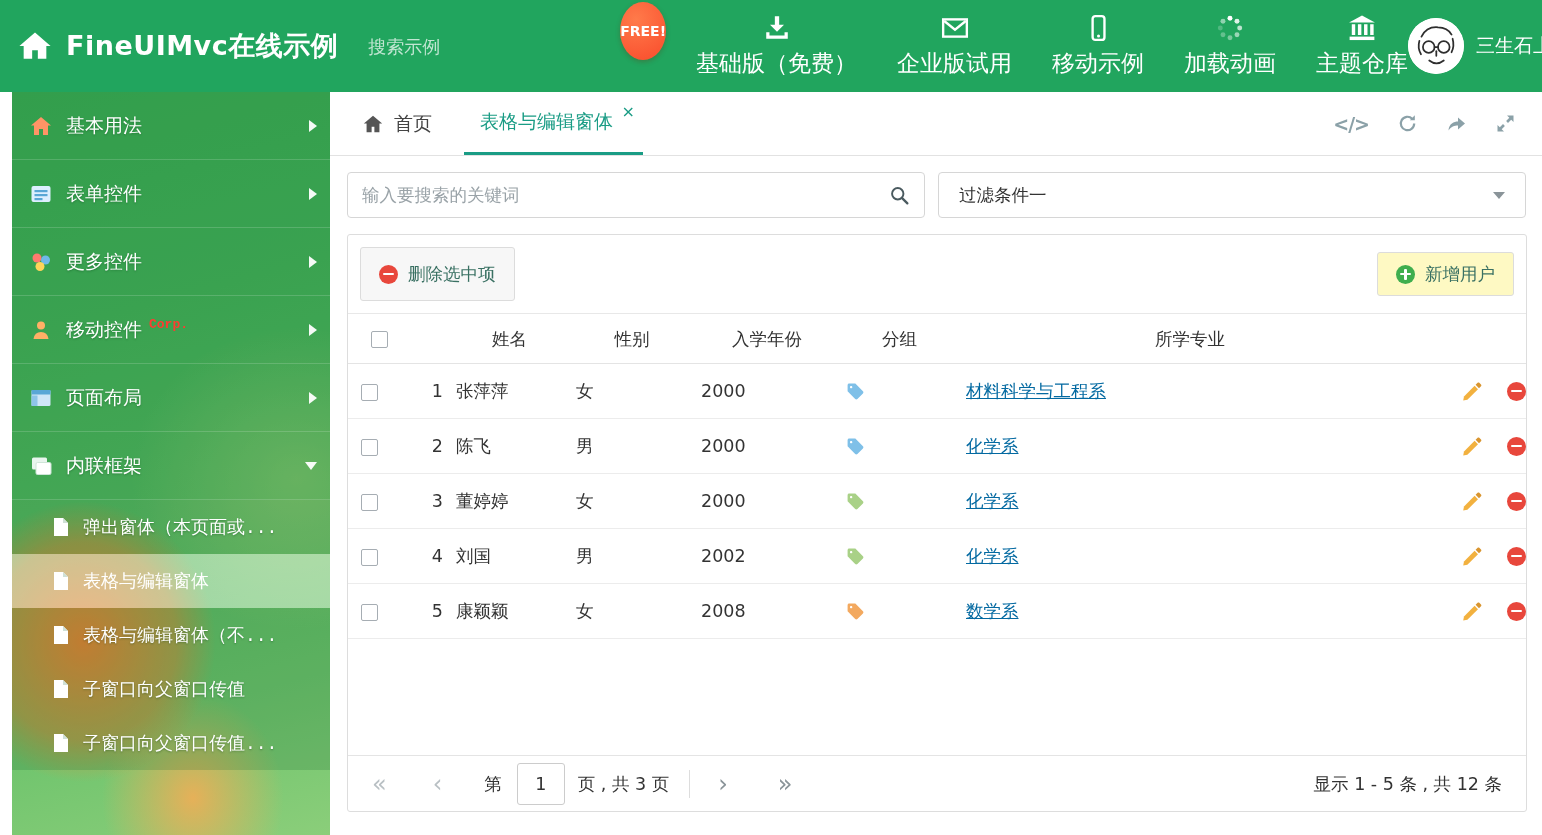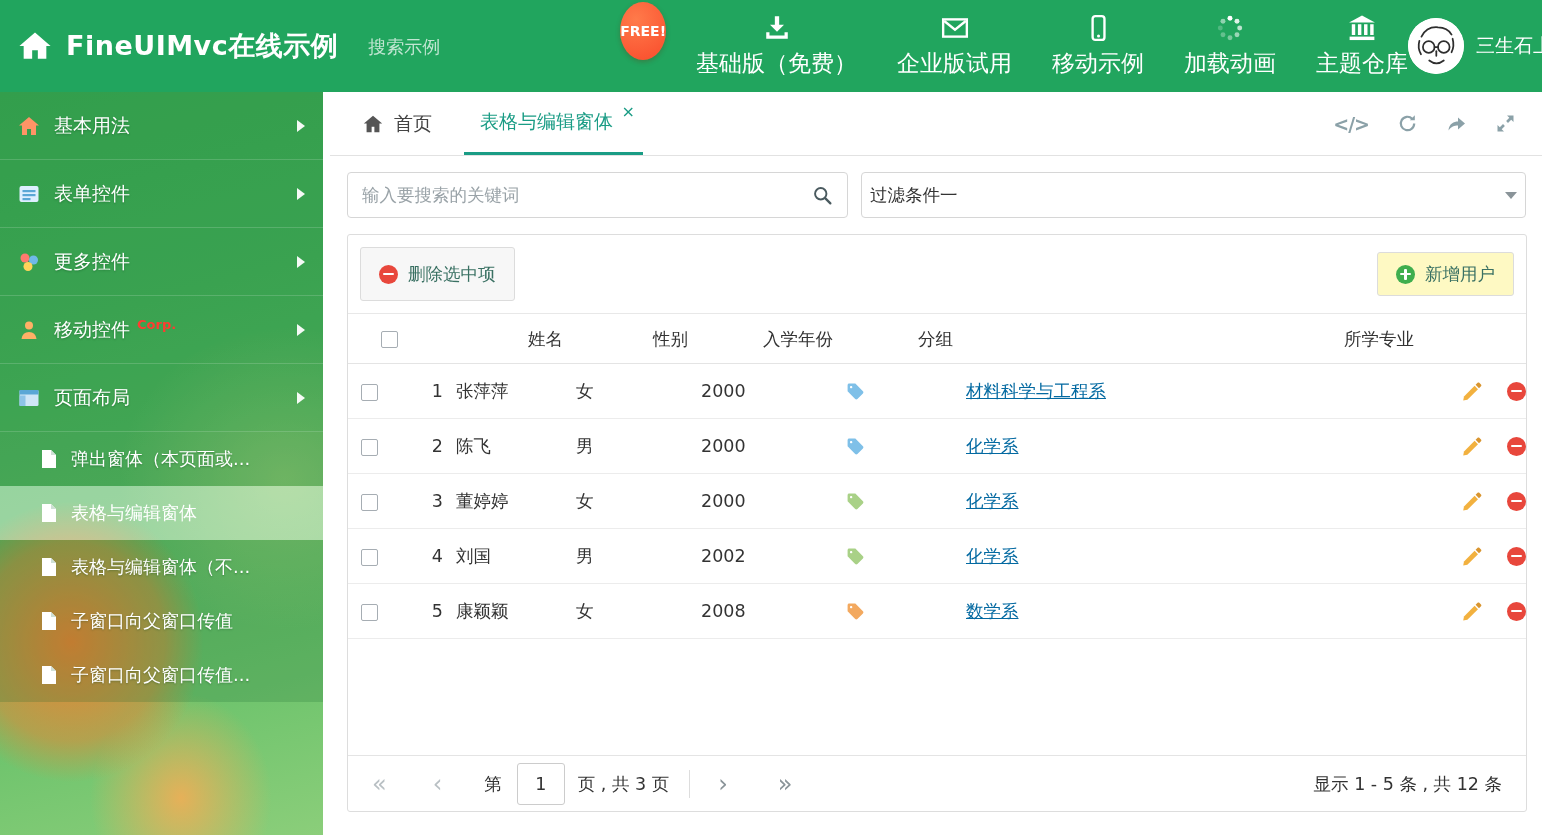--- a/index.html
+++ b/index.html
@@ -28,26 +28,26 @@
     align-self:flex-start;margin-top:2px;margin-left:42px;box-shadow:0 2px 5px rgba(120,20,0,0.25);}
   .hnav{display:flex;align-items:center;gap:40px;margin-left:30px;}
   .hnav-item{display:flex;flex-direction:column;align-items:center;gap:6px;font-size:23px;cursor:pointer;white-space:nowrap;}
   .hnav-item svg{width:28px;height:28px;}
   .userbox{margin-left:auto;margin-right:22px;display:flex;align-items:center;gap:12px;cursor:pointer;font-family:Liberation Mono, monospace;}
   .avatar{width:56px;height:56px;border-radius:50%;background:#fff;overflow:hidden;flex:0 0 auto;}
   .username{font-size:19px;white-space:nowrap;}
   .caret-down{width:0;height:0;border-left:6px solid transparent;border-right:6px solid transparent;border-top:7px solid #fff;margin-left:2px;}
 
   
-  .sidebar{position:absolute;top:92px;left:0;width:323px;bottom:0;color:#fff;overflow:hidden;
+  .sidebar{position:absolute;top:92px;left:12px;width:323px;bottom:0;color:#fff;overflow:hidden;
     background:
       radial-gradient(170px 180px at 22% 74%, rgba(244,128,48,0.95), rgba(244,128,48,0.5) 55%, rgba(244,128,48,0) 78%),
       radial-gradient(130px 150px at 56% 95%, rgba(248,172,84,0.85), rgba(248,172,84,0) 70%),
       radial-gradient(230px 210px at 88% 52%, rgba(176,214,126,0.5), rgba(176,214,126,0) 72%),
-      linear-gradient(165deg,#3dac55 0%,#47b25b 30%,#58b962 55%,#6fc46d 80%,#8bce7a 100%);}
+      linear-gradient(165deg,#3dac55 0%,#47b25b 30%,#58b962 55%,#6fc46d 80%,#8bce7a 100%); font-family: Liberation Mono, monospace;}
   .menu-item{height:68px;display:flex;align-items:center;padding:0 18px;cursor:pointer;
     background:rgba(24,122,54,0.28);border-bottom:1px solid rgba(255,255,255,0.16);
     font-size:19px;text-shadow:0 1px 2px rgba(0,60,20,0.35);}
   .menu-item .mi-icon{width:22px;height:22px;margin-right:14px;flex:0 0 auto;}
   .menu-item .mi-icon svg{width:22px;height:22px;}
   .chev-right{width:0;height:0;border-left:8px solid rgba(255,255,255,0.95);border-top:6px solid transparent;border-bottom:6px solid transparent;margin-left:auto;}
   .chev-down{width:0;height:0;border-top:8px solid rgba(255,255,255,0.95);border-left:6px solid transparent;border-right:6px solid transparent;margin-left:auto;}
   .submenu-item{height:54px;display:flex;align-items:center;padding:0 18px 0 40px;cursor:pointer;
     background:rgba(18,100,45,0.20);font-size:18px;text-shadow:0 1px 2px rgba(0,60,20,0.35);white-space:nowrap;}
   .submenu-item.active{background:rgba(255,255,255,0.40);text-shadow:none;}
@@ -60,42 +60,42 @@
   .tab{display:flex;align-items:center;gap:10px;padding:0 16px;font-size:19px;color:#444;cursor:pointer;position:relative;}
   .tab svg{width:22px;height:22px;}
   .tab.active{color:var(--accent-teal);border-bottom:3px solid var(--accent-teal);padding-right:30px;margin-left:16px;}
   .tab-close{position:absolute;top:12px;right:8px;font-size:16px;line-height:1;color:var(--accent-teal);cursor:pointer;}
   .tab-tools{margin-left:auto;display:flex;align-items:center;gap:28px;color:#8ba1a8;padding-right:10px;}
   .tool-icon{cursor:pointer;display:flex;align-items:center;}
   .tool-icon svg{width:21px;height:21px;}
   .code-glyph{font-size:19px;font-weight:bold;letter-spacing:-1px;}
 
   .filters{display:flex;gap:13px;padding:16px 16px 16px 17px;flex:0 0 auto;}
-  .search-box{width:501px;height:46px;border:1px solid #d6d6d6;border-radius:4px;display:flex;align-items:center;padding:0 14px;}
+  .search-box{width:578px;height:46px;border:1px solid #d6d6d6;border-radius:4px;display:flex;align-items:center;padding:0 14px;}
   .search-box input{flex:1;border:none;outline:none;font-size:17.5px;color:#333;font-family:inherit;}
   .search-box input::placeholder{color:#9aa3a8;}
   .search-box svg{width:21px;height:21px;flex:0 0 auto;}
-  .select-box{flex:1;height:46px;border:1px solid #d6d6d6;border-radius:4px;display:flex;align-items:center;padding:0 8px;font-size:17.5px;color:#333;cursor:pointer;}
+  .select-box{flex:1;height:46px;border:1px solid #d6d6d6;border-radius:4px;display:flex;align-items:center;padding:0 20px;font-size:17.5px;color:#333;cursor:pointer;}
   .sel-caret{width:0;height:0;border-left:6px solid transparent;border-right:6px solid transparent;border-top:7px solid #8a9499;margin-left:auto;}
 
   .panel{margin:0 15px 0 17px;border:1px solid #ddd;border-radius:3px;height:578px;display:flex;flex-direction:column;flex:0 0 auto;}
   .toolbar{display:flex;align-items:center;padding:12px;flex:0 0 auto;}
   .btn{height:54px;display:inline-flex;align-items:center;gap:10px;padding:0 18px;border:1px solid #dcdcdc;border-radius:3px;
     font-size:17.5px;font-family:inherit;color:#3a7163;cursor:pointer;}
   .btn-del{background:#f7f7f7;}
   .btn-add{background:#fef9c3;margin-left:auto;height:44px;}
   .cminus,.cplus{width:19px;height:19px;border-radius:50%;display:inline-block;position:relative;flex:0 0 auto;}
   .cminus{background:#e8473c;}
   .cminus::after{content:"";position:absolute;left:4px;right:4px;top:8.3px;height:2.6px;background:#fff;border-radius:1px;}
   .cplus{background:#3fae4e;}
   .cplus::after{content:"";position:absolute;left:4px;right:4px;top:8.3px;height:2.6px;background:#fff;border-radius:1px;}
   .cplus::before{content:"";position:absolute;top:4px;bottom:4px;left:8.3px;width:2.6px;background:#fff;border-radius:1px;}
 
   table.grid{width:100%;border-collapse:collapse;table-layout:fixed;flex:0 0 auto;}
-  table.grid th{font-weight:normal;text-align:right;font-size:17.5px;color:#333;height:50px;
+  table.grid th{font-weight:normal;text-align:center;font-size:17.5px;color:#333;height:50px;
     border-top:1px solid #e8e8e8;border-bottom:1px solid #e4e4e4;padding:0 0 0 13px;}
   table.grid td{height:55px;font-size:17.5px;color:#333;border-bottom:1px solid #ececec;padding:0 0 0 13px;white-space:nowrap;overflow:hidden;}
   .col-cb{width:50px;}.col-num{width:45px;}.col-name{width:120px;}.col-gender{width:125px;}
   .col-year{width:145px;}.col-group{width:120px;}.col-major{width:auto;}.col-acts{width:112px;}
   td.num,th.num{text-align:right;padding:0 10px 0 0;color:#444;}
   .cb{width:17px;height:17px;border:1.5px solid #a6adb3;border-radius:2px;background:#fff;display:inline-block;cursor:pointer;vertical-align:middle;}
   .tag{display:inline-block;width:19px;height:19px;vertical-align:middle;}
   .tag svg{width:19px;height:19px;fill:currentColor;}
   [tagcolor="blue"]{color:var(--tag-blue);}
   [tagcolor="green"]{color:var(--tag-green);}
@@ -257,20 +257,30 @@
   <div class="menu-item">
     <span class="mi-icon">
       <svg viewBox="0 0 22 22">
           <rect x="1.5" y="3" width="19" height="16" rx="1.5" fill="#cfe6f7"></rect>
       <rect x="1.5" y="3" width="19" height="4.5" fill="#5aa7d6"></rect>
           <rect x="1.5" y="8.5" width="6" height="10.5" fill="#8ec4e8"></rect>
         </svg>
     </span>
     <span>页面布局</span>
     <span class="chev-right"></span>
+  </div>
+  <div class="menu-item">
+    <span class="mi-icon">
+      <svg viewBox="0 0 22 22">
+          <rect x="2" y="2.5" width="15" height="12" rx="1.5" fill="#e9f5ee"></rect>
+      <rect x="6" y="7.5" width="15" height="12" rx="1.5" fill="#fff" stroke="#cfe5d8" stroke-width="1"></rect>
+        </svg>
+    </span>
+    <span>内联框架</span>
+    <span class="chev-down"></span>
   </div>
 
   <div class="submenu">
     <div class="submenu-item">
       <span class="file-icon">
         <svg viewBox="0 0 18 20">
             <path d="M2 1 h9 l5 5 v13 H2 Z" fill="#fff"></path>
             <path d="M11 1 l5 5 h-5 Z" fill="#cfe0d6"></path>
           </svg>
       </span>

